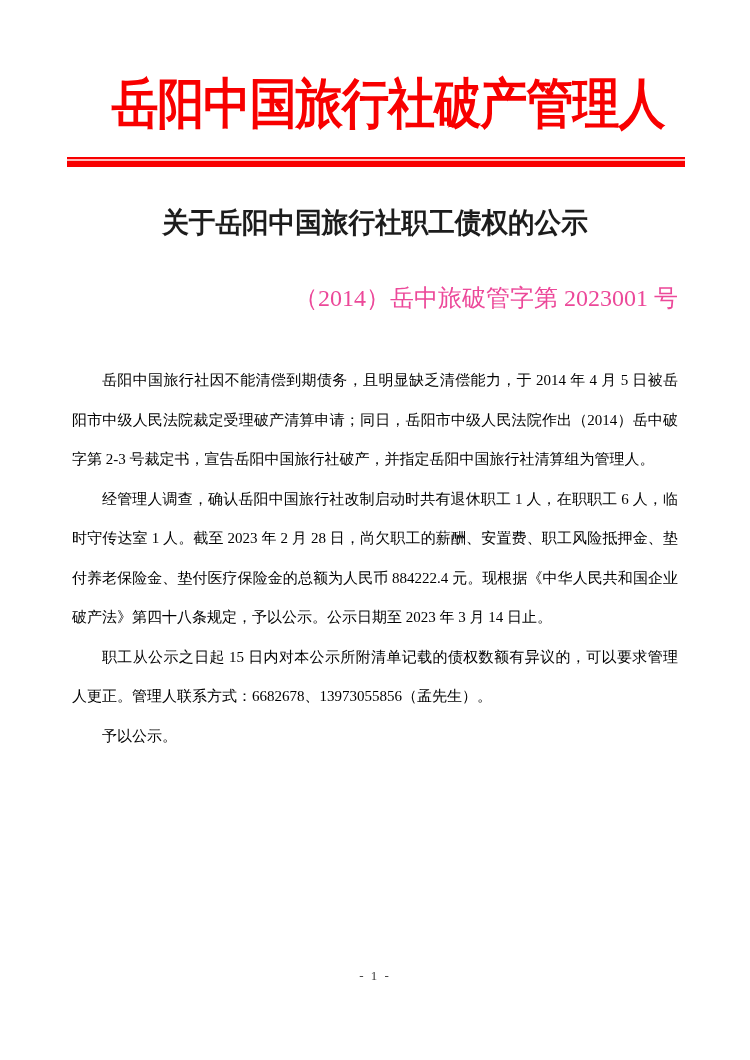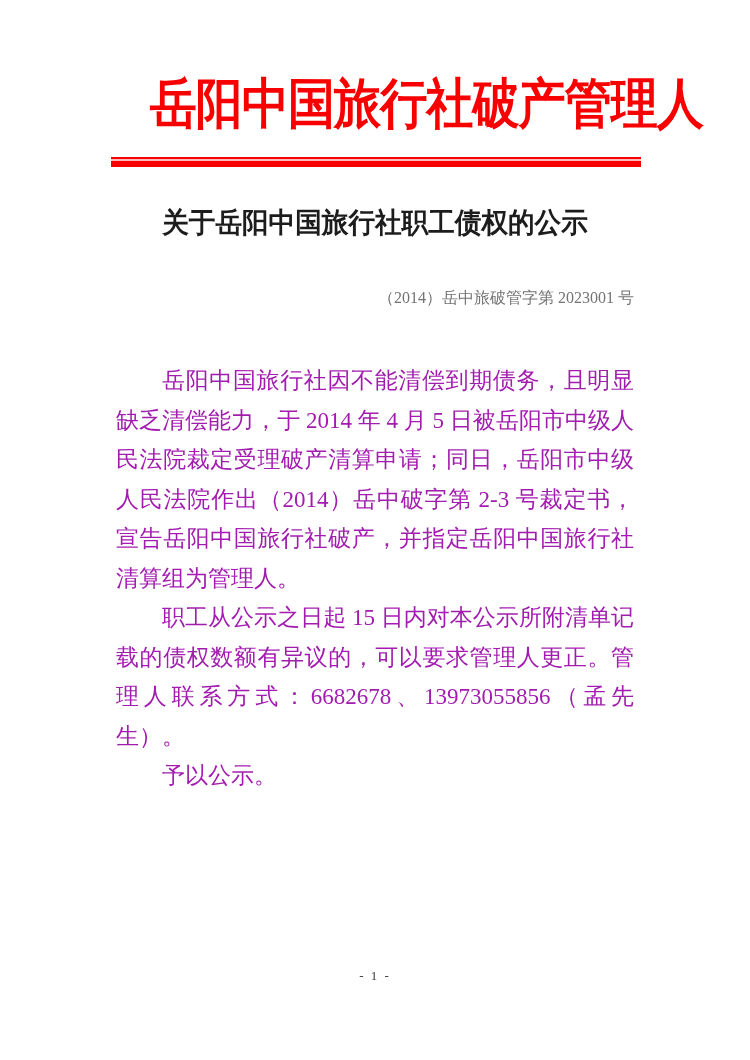--- a/index.html
+++ b/index.html
@@ -7,21 +7,21 @@
     padding: 0;
     background: #ffffff;
   }
   .page {
     position: relative;
     width: 750px;
     height: 1060px;
     margin: 0 auto;
     background: #ffffff;
     box-sizing: border-box;
-    padding: 0 116px;
+    padding: 0 72px;
     font-family: "Liberation Serif", "DejaVu Serif", serif;
     color: #2b2b2b;
     overflow: hidden;
   }
   
   .masthead {
     margin-top: 70px;
   }
   .masthead-title {
     font-size: 54px;
@@ -53,36 +53,36 @@
     line-height: 36px;
     font-weight: bold;
     text-align: center;
     color: #1c1c1c;
     white-space: nowrap;
     transform: scaleX(0.95);
     transform-origin: 50% 50%;
   }
   .doc-number {
     margin-top: 46px;
-    font-size: 16px;
+    font-size: 24px;
     line-height: 22px;
     text-align: right;
-    color: #737373;
+    color: #ec4899;
   }
   
   .doc-body {
     margin-top: 52px;
   }
   .doc-body p {
     margin: 0;
-    font-size: 23px;
+    font-size: 15px;
     line-height: 39.5px;
     text-indent: 2em;
     text-align: justify;
-    color: #a21caf;
+    color: #000000;
     overflow-wrap: break-word;
   }
   
   .page-footer {
     position: absolute;
     top: 968px;
     left: 0;
     right: 0;
     text-align: center;
     font-size: 13px;
@@ -99,20 +99,21 @@
     <div class="masthead-title">岳阳中国旅行社破产管理人</div>
     <div class="masthead-rule"></div>
   </header>
 
   <h1 class="doc-title">关于岳阳中国旅行社职工债权的公示</h1>
 
   <div class="doc-number">（2014）岳中旅破管字第 2023001 号</div>
 
   <main class="doc-body">
     <p>岳阳中国旅行社因不能清偿到期债务，且明显缺乏清偿能力，于 2014 年 4 月 5 日被岳阳市中级人民法院裁定受理破产清算申请；同日，岳阳市中级人民法院作出（2014）岳中破字第 2-3 号裁定书，宣告岳阳中国旅行社破产，并指定岳阳中国旅行社清算组为管理人。</p>
+    <p>经管理人调查，确认岳阳中国旅行社改制启动时共有退休职工 1 人，在职职工 6 人，临时守传达室 1 人。截至 2023 年 2 月 28 日，尚欠职工的薪酬、安置费、职工风险抵押金、垫付养老保险金、垫付医疗保险金的总额为人民币 884222.4 元。现根据《中华人民共和国企业破产法》第四十八条规定，予以公示。公示日期至 2023 年 3 月 14 日止。</p>
     <p>职工从公示之日起 15 日内对本公示所附清单记载的债权数额有异议的，可以要求管理人更正。管理人联系方式：6682678、13973055856（孟先生）。</p>
     <p>予以公示。</p>
   </main>
 
   <footer class="page-footer">
     <span>- 1 -</span>
   </footer>
 
 </div>
 

